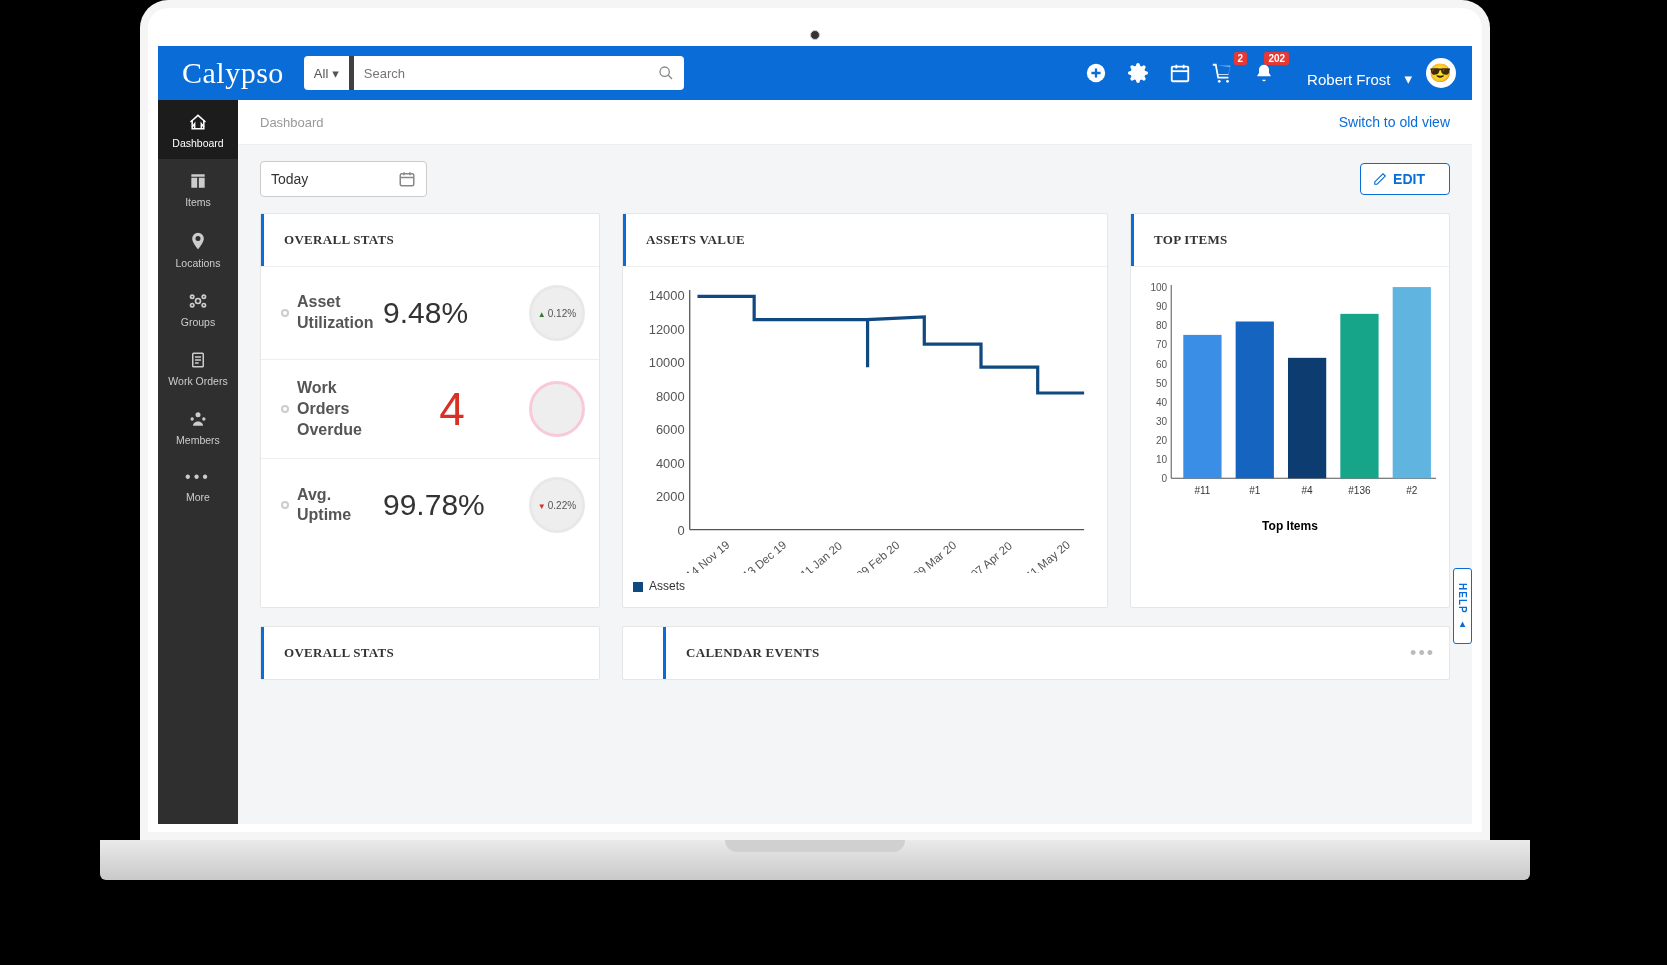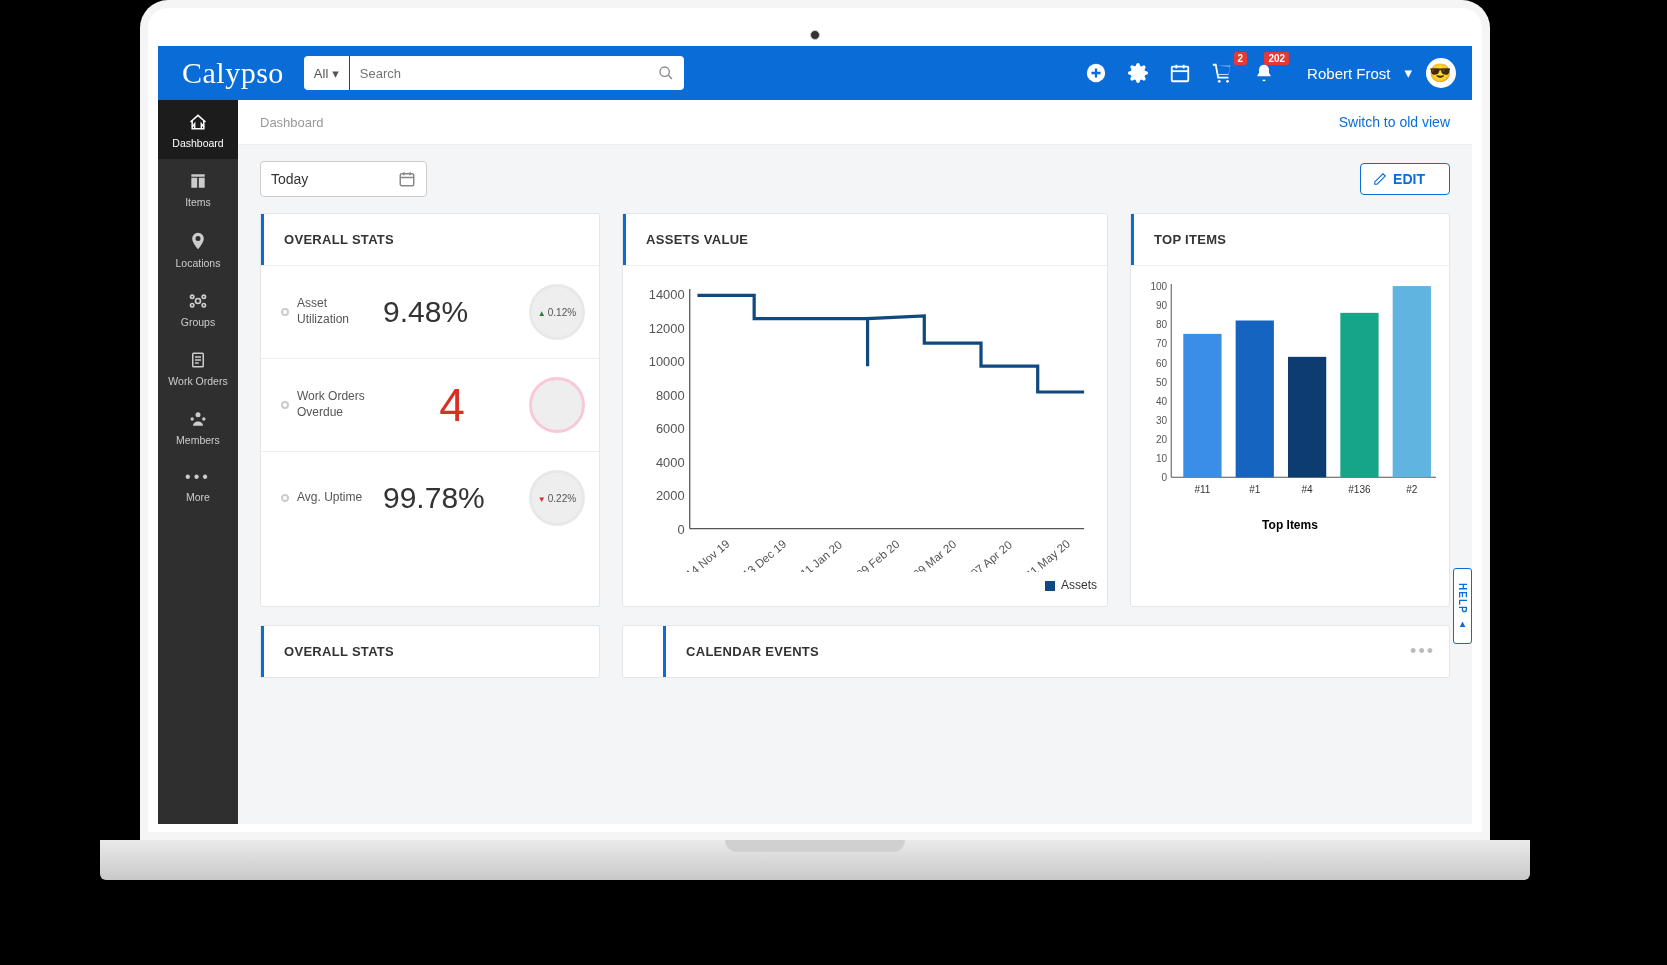--- a/index.html
+++ b/index.html
@@ -11,27 +11,27 @@
 .camera-dot { position: absolute; top: 22px; left: 50%; transform: translateX(-50%); width: 10px; height: 10px; border-radius: 50%; background: #333; border: 1px solid #ccc; }
 .laptop-base { position: absolute; top: 840px; left: 100px; width: 1430px; height: 40px; background: linear-gradient(#eaeaea, #c9c9c9); border-radius: 0 0 6px 6px; }
 .laptop-base::after { content:""; position:absolute; left:50%; top:0; transform:translateX(-50%); width:180px; height:12px; background:#d0d0d0; border-radius:0 0 16px 16px; }
 
 .app { width: 100%; height: 100%; display: flex; flex-direction: column; background: #fff; overflow: hidden; }
 
 
 .topbar { background: #0a6cd6; height: 54px; display:flex; align-items:center; padding: 0 16px 0 24px; gap:20px; color:#fff; }
 .brand { font-size: 30px; font-weight: 500; letter-spacing: .5px; font-family: Georgia, 'Times New Roman', serif; }
 .search-wrap { display:flex; background:#fff; border-radius:4px; height:34px; width:380px; overflow:hidden; }
-.search-all { display:flex; align-items:center; padding:0 10px; gap:4px; color:#555; border-right:1px solid #404040; font-size:13px; cursor:pointer; }
+.search-all { display:flex; align-items:center; padding:0 10px; gap:4px; color:#555; border-right:5px solid #404040; font-size:13px; cursor:pointer; }
 .search-input { border:none; outline:none; flex:1; padding:0 10px; font-size:13px; color:#333; }
 .search-icon { width:36px; display:flex; align-items:center; justify-content:center; color:#888; }
 .topbar-spacer { flex:1; }
 .top-icon { width:22px; height:22px; display:flex; align-items:center; justify-content:center; position:relative; cursor:pointer; }
 .badge { position:absolute; top:-10px; right:-14px; background:#e53935; color:#fff; font-size:10px; padding:1px 4px; border-radius:2px; font-weight:600; }
-.user-area { display:flex; align-items:center; gap:14px; font-size:15px; cursor:pointer; margin-left:12px; }
+.user-area { display:flex; align-items:flex-end; gap:14px; font-size:15px; cursor:pointer; margin-left:12px; }
 .avatar { width:30px; height:30px; border-radius:50%; background:#fff; display:flex; align-items:center; justify-content:center; font-size:18px; }
 
 
 .body { flex:1; display:flex; min-height:0; }
 .sidebar { width:80px; background:#2f2f2f; display:flex; flex-direction:column; }
 .side-item { color:#ccc; text-align:center; padding:12px 2px 10px; font-size:10.5px; cursor:pointer; }
 .side-item.active { background:#1c1c1c; color:#fff; }
 .side-item .si { display:block; margin:0 auto 5px; }
 
 .main { flex:1; background:#f4f5f7; display:flex; flex-direction:column; min-width:0; }
@@ -39,39 +39,39 @@
 .crumb { color:#999; font-size:13px; }
 .switch-link { color:#0a6cd6; font-size:14px; cursor:pointer; }
 
 .toolbar { padding:16px 22px 8px; display:flex; align-items:center; justify-content:space-between; }
 .date-picker { display:flex; align-items:center; gap:90px; background:#fff; border:1px solid #ccc; border-radius:4px; padding:8px 10px; font-size:14px; cursor:pointer; color:#333; }
 .date-picker .cal-icon { color:#888; }
 .edit-btn { border:1.5px solid #0a6cd6; color:#0a6cd6; background:#fff; border-radius:4px; padding:7px 24px 7px 12px; font-size:14px; font-weight:600; display:flex; align-items:center; gap:6px; cursor:pointer; }
 
 .cards { padding:8px 22px 0; display:grid; grid-template-columns: 340px 1fr 320px; gap:22px; }
 .card { background:#fff; border:1px solid #e6e6e6; border-radius:2px; }
-.card-title { padding:18px 20px; font-size:13px; font-weight:700; color:#333; letter-spacing:.3px; border-left:3px solid #0a6cd6; }
+.card-title { padding:18px 20px; font-size:13px; font-weight:700; color:#333; letter-spacing:.3px; border-left:3px solid #0a6cd6;font-family:Liberation Serif, serif; }
 .card-body { border-top:1px solid #eee; }
 
 
 .stat-row { display:flex; align-items:center; padding:18px 14px 18px 20px; border-bottom:1px solid #eee; gap:8px; }
 .stat-row:last-child { border-bottom:none; }
 .stat-dot { width:8px; height:8px; border-radius:50%; border:2px solid #ccc; background:#fff; flex-shrink:0; }
-.stat-label { font-size:12px; color:#555; width:78px; line-height:1.3; }
+.stat-label { font-size:16px; color:#555; width:78px; line-height:1.3;font-weight:bold; }
 .stat-value { font-size:30px; font-weight:400; color:#333; flex:1; text-align:left; }
 .stat-value.red { color:#d93025; font-size:46px; text-align:center; }
 .stat-gauge { width:56px; height:56px; border-radius:50%; background:#eee; display:flex; align-items:center; justify-content:center; font-size:10px; color:#555; position:relative; border:3px solid #e8e8e8; }
 .stat-gauge.pink { border:3px solid #f8c9d6; }
 .delta-up::before { content:"▲"; color:#2e7d32; margin-right:2px; font-size:8px; }
 .delta-down::before { content:"▼"; color:#d32f2f; margin-right:2px; font-size:8px; }
 
 
 .chart-svg { width:100%; }
 
-.legend { text-align:right; font-size:12px; color:#333; padding:6px 0 14px; }
+.legend { text-align:left; font-size:12px; color:#333; padding:6px 0 14px; }
 .legend .sq { display:inline-block; width:10px; height:10px; background:#10497f; margin-right:6px; vertical-align:middle; }
 
 .bar-xlabel { text-align:center; font-weight:700; font-size:12px; padding-bottom:10px; }
 
 
 .cards2 { padding:18px 22px 0; display:grid; grid-template-columns: 340px 1fr; gap:22px; }
 .calendar-head { background:#0a6cd6; color:#fff; padding:12px 16px; display:flex; align-items:center; justify-content:space-between; font-size:14px; }
 .card-menu { color:#bbb; padding:10px 14px; cursor:pointer; font-size:18px; letter-spacing:2px; text-align:right; }
 .cal-card-title-row { display:flex; justify-content:space-between; align-items:center;margin-left:40px; }
 

